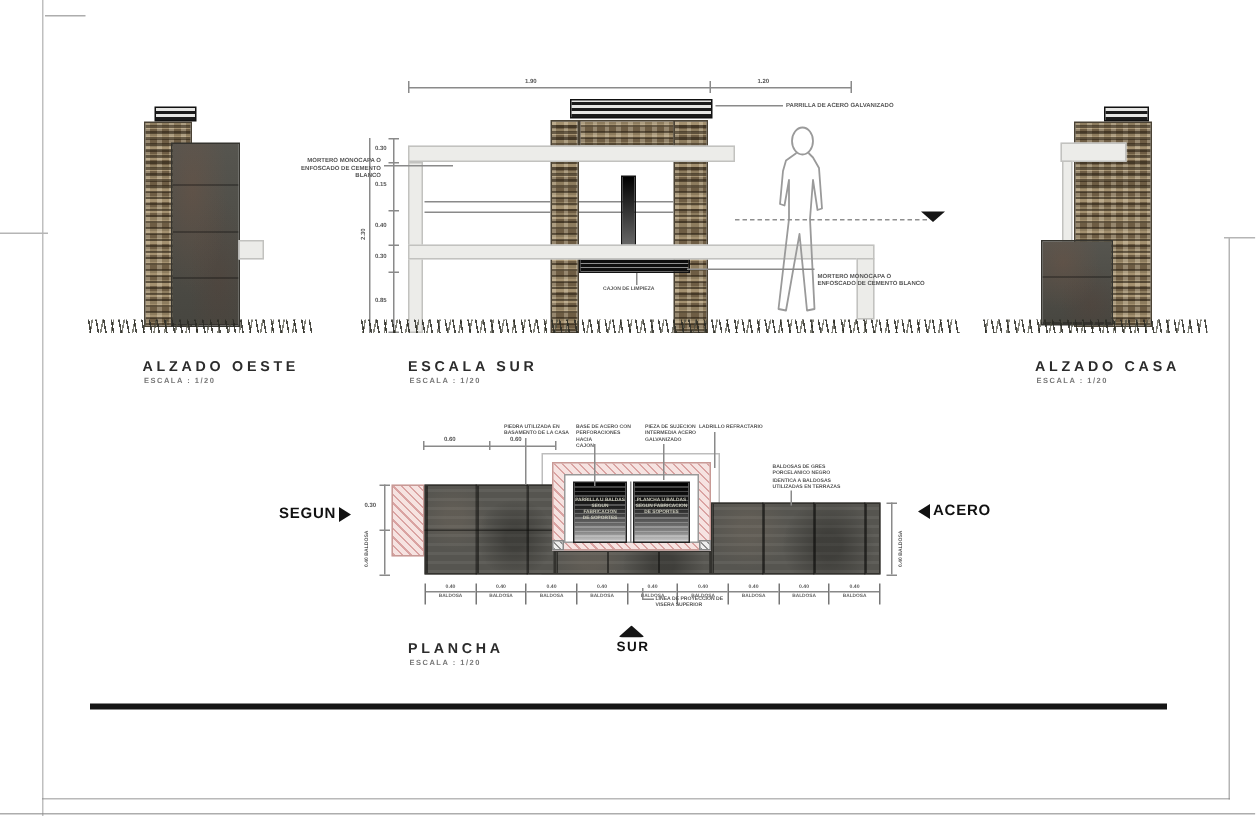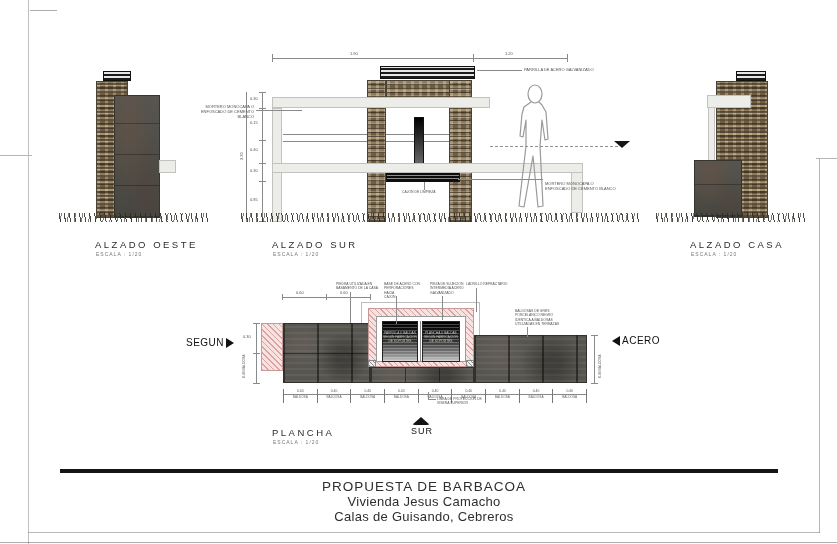--- a/index.html
+++ b/index.html
@@ -1,17 +1,17 @@
 <!DOCTYPE html>
 <html><head>
 <meta charset="utf-8">
 <style>
   html,body{margin:0;padding:0;background:#fff;}
   #sheet{position:relative;width:837px;height:544px;background:#fff;overflow:hidden;
-         font-family:"Liberation Sans",sans-serif;}
+         font-family:"Liberation Sans",sans-serif;font-weight:bold;}
   .abs{position:absolute;box-sizing:border-box;}
   .ln{background:#8a8a8a;}
   .lnl{background:#b5b5b5;}
   .jnt{background:rgba(10,10,8,.5);}
   .lnd{border-top:1px dashed #8f8f8f;}
   .white-el{background:#ecece9;border:1px solid #c2c2bf;}
   .stone{background:
      repeating-linear-gradient(0deg, rgba(35,26,14,.55) 0 1.5px, rgba(0,0,0,0) 1.5px 4px),
      repeating-linear-gradient(90deg, rgba(255,244,220,.28) 0 3px, rgba(0,0,0,0) 3px 8px),
      repeating-linear-gradient(0deg, #8d7c5e 0 2px, #6e5d44 2px 5px, #a3906f 5px 7px);
@@ -132,21 +132,21 @@
   <div class="abs note" style="left:190px;top:104px;width:64px;text-align:right">MORTERO MONOCAPA O
 ENFOSCADO DE CEMENTO BLANCO</div>
   <div class="abs ln" style="left:256px;top:110px;width:46px;height:1px"></div>
   <div class="abs note" style="left:524px;top:67px;width:110px">PARRILLA DE ACERO GALVANIZADO</div>
   <div class="abs ln" style="left:477px;top:70px;width:45px;height:1px"></div>
   <div class="abs note" style="left:545px;top:181px;width:100px">MORTERO MONOCAPA O
 ENFOSCADO DE CEMENTO BLANCO</div>
   <div class="abs ln" style="left:458px;top:179px;width:85px;height:1px"></div>
   <div class="abs note-sm" style="left:402px;top:190px;width:50px">CAJON DE LIMPIEZA</div>
   <div class="abs ln" style="left:424px;top:182px;width:1px;height:8px"></div>
-  <div class="abs vtitle" style="left:272px;top:239px">ALZADO SUR</div>
+  <div class="abs vtitle" style="left:272px;top:239px">ESCALA SUR</div>
   <div class="abs vscale" style="left:273px;top:251px">ESCALA : 1/20</div>
 
   <div class="abs cap" style="left:736px;top:71px;width:30px;height:10px"></div>
   <div class="abs stone" style="left:716px;top:81px;width:52px;height:137px"></div>
   <div class="abs white-el" style="left:707px;top:95px;width:44px;height:13px"></div>
   <div class="abs white-el" style="left:708px;top:107px;width:7px;height:54px"></div>
   <div class="abs concrete" style="left:694px;top:160px;width:48px;height:57px"></div>
   <div class="abs grass" style="left:655px;top:213px;width:150px;height:9px"></div>
   <div class="abs vtitle" style="left:690px;top:239px">ALZADO CASA</div>
   <div class="abs vscale" style="left:691px;top:251px">ESCALA : 1/20</div>
@@ -275,19 +275,14 @@
     <span class="tri-l" style="margin-right:2px"></span>
     <span>ACERO</span>
   </div>
   <div class="abs tri-u" style="left:412px;top:417px"></div>
   <div class="abs" style="left:410px;top:426px;width:24px;text-align:center;font-size:9px;letter-spacing:1px;color:#111">SUR</div>
 
   <div class="abs vtitle" style="left:272px;top:427px">PLANCHA</div>
   <div class="abs vscale" style="left:273px;top:439px">ESCALA : 1/20</div>
 
   <div class="abs" style="left:60px;top:469px;width:718px;height:4px;background:#151515"></div>
-  <div class="abs tb" style="left:28px;top:479px;width:792px">
-    <div class="l1">PROPUESTA DE BARBACOA</div>
-    <div class="l2">Vivienda Jesus Camacho</div>
-    <div class="l3">Calas de Guisando, Cebreros</div>
-  </div>
 
 </div>
 
 </body></html>

